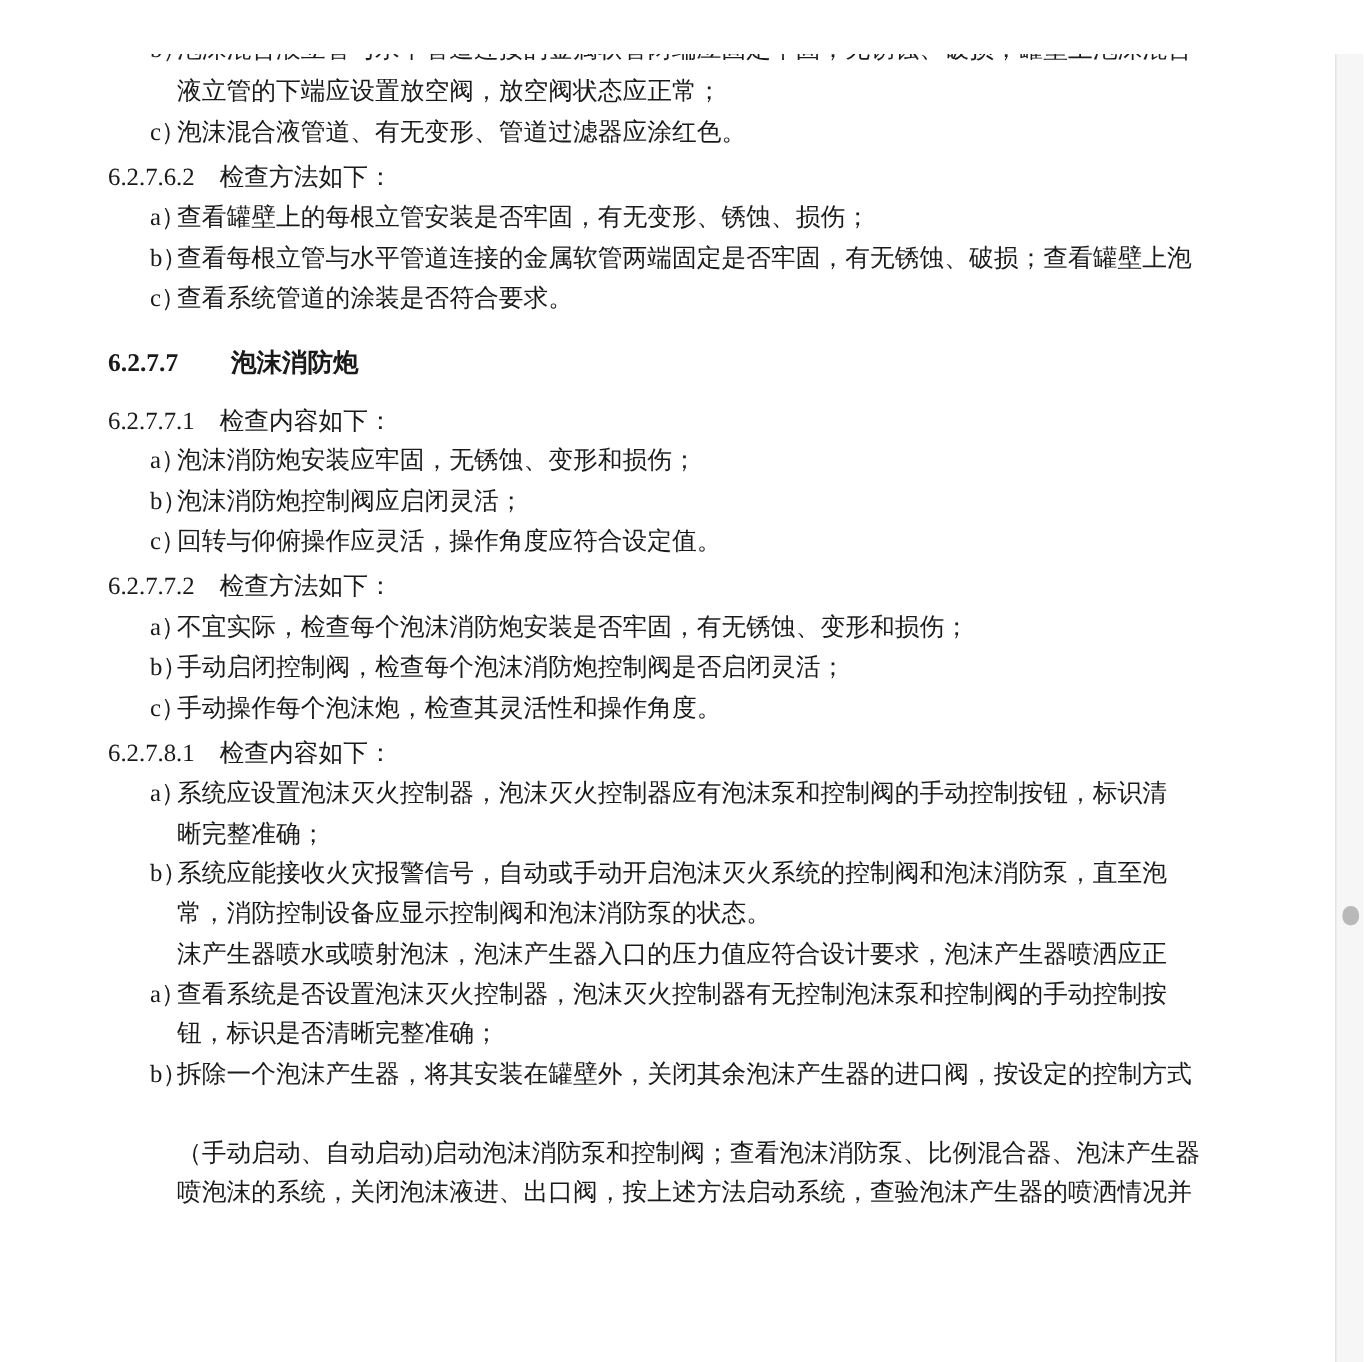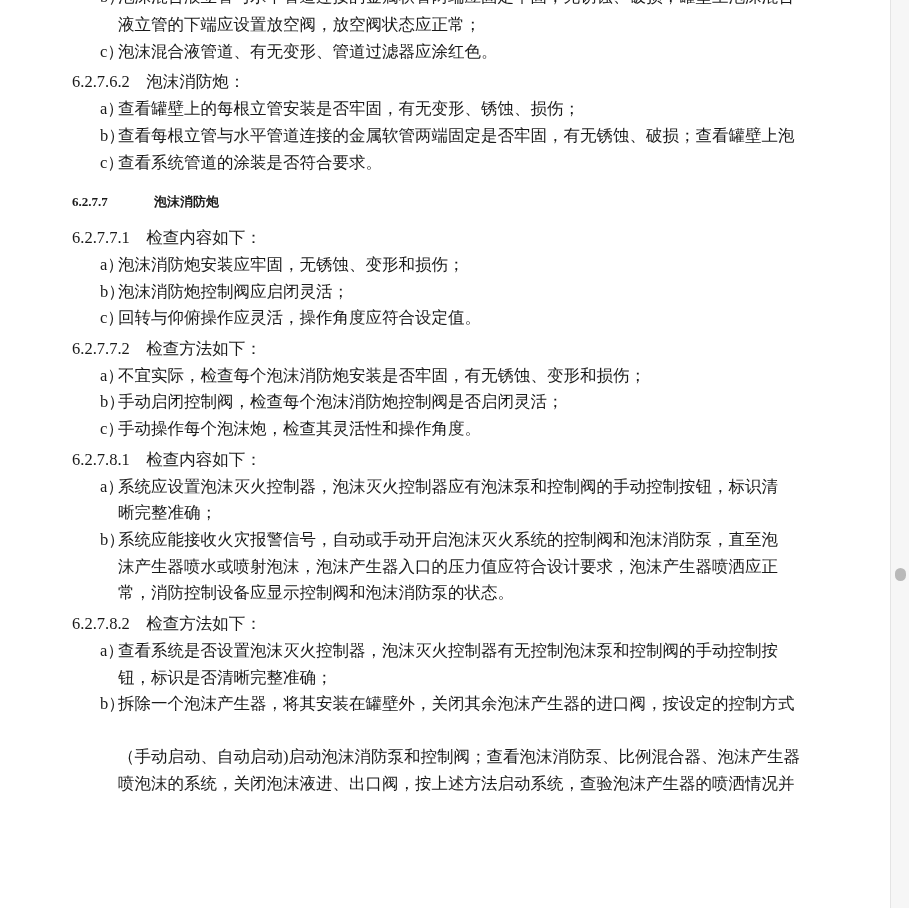--- a/index.html
+++ b/index.html
@@ -18,29 +18,30 @@
   .page {
     position: relative;
     width: 909px;
     height: 908px;
     background: #ffffff;
     box-sizing: border-box;
     padding: 0 66px 0 72px;
   }
   .content {
     padding-top: 0;
+    margin-top: 36px;
   }
   .clause-head {
     font-size: 16.5px;
     line-height: 1.62;
     margin: 0;
     padding-top: 4px;
   }
   .section-head {
-    font-size: 13px;
+    font-size: 17px;
     font-weight: bold;
     line-height: 1.6;
     margin: 0;
     padding-top: 16px;
     padding-bottom: 8px;
   }
   .section-head .sec-num {
     display: inline-block;
     min-width: 78px;
   }
@@ -117,21 +118,21 @@
         </div>
       </div>
       <div class="item">
         <span class="marker">&nbsp;</span>
         <span class="itext">液立管的下端应设置放空阀，放空阀状态应正常；</span>
       </div>
       <div class="item">
         <span class="marker">c）</span>
         <span class="itext">泡沫混合液管道、有无变形、管道过滤器应涂红色。</span>
       </div>
-      <div class="clause-head">6.2.7.6.2　泡沫消防炮：</div>
+      <div class="clause-head">6.2.7.6.2　检查方法如下：</div>
       <div class="item">
         <span class="marker">a）</span>
         <span class="itext">查看罐壁上的每根立管安装是否牢固，有无变形、锈蚀、损伤；</span>
       </div>
       <div class="item">
         <span class="marker">b）</span>
         <span class="itext">查看每根立管与水平管道连接的金属软管两端固定是否牢固，有无锈蚀、破损；查看罐壁上泡</span>
       </div>
       <div class="item">
         <span class="marker">c）</span>
@@ -172,27 +173,26 @@
       <div class="item">
         <span class="marker">&nbsp;</span>
         <span class="itext">晰完整准确；</span>
       </div>
       <div class="item">
         <span class="marker">b）</span>
         <span class="itext">系统应能接收火灾报警信号，自动或手动开启泡沫灭火系统的控制阀和泡沫消防泵，直至泡</span>
       </div>
       <div class="item">
         <span class="marker">&nbsp;</span>
+        <span class="itext">常，消防控制设备应显示控制阀和泡沫消防泵的状态。</span>
+      </div>
+      <div class="item">
+        <span class="marker">&nbsp;</span>
         <span class="itext">沫产生器喷水或喷射泡沫，泡沫产生器入口的压力值应符合设计要求，泡沫产生器喷洒应正</span>
       </div>
-      <div class="item">
-        <span class="marker">&nbsp;</span>
-        <span class="itext">常，消防控制设备应显示控制阀和泡沫消防泵的状态。</span>
-      </div>
-      <div class="clause-head">6.2.7.8.2　检查方法如下：</div>
       <div class="item">
         <span class="marker">a）</span>
         <span class="itext">查看系统是否设置泡沫灭火控制器，泡沫灭火控制器有无控制泡沫泵和控制阀的手动控制按</span>
       </div>
       <div class="item">
         <span class="marker">&nbsp;</span>
         <span class="itext">钮，标识是否清晰完整准确；</span>
       </div>
       <div class="item">
         <span class="marker">b）</span>

